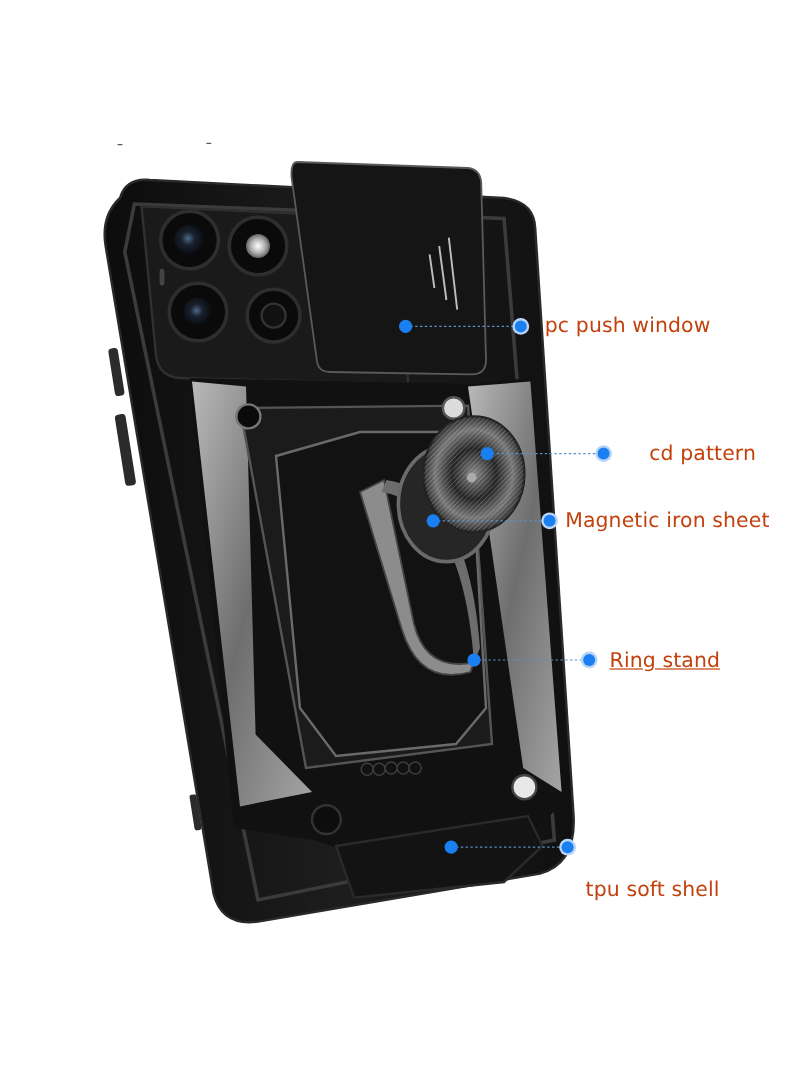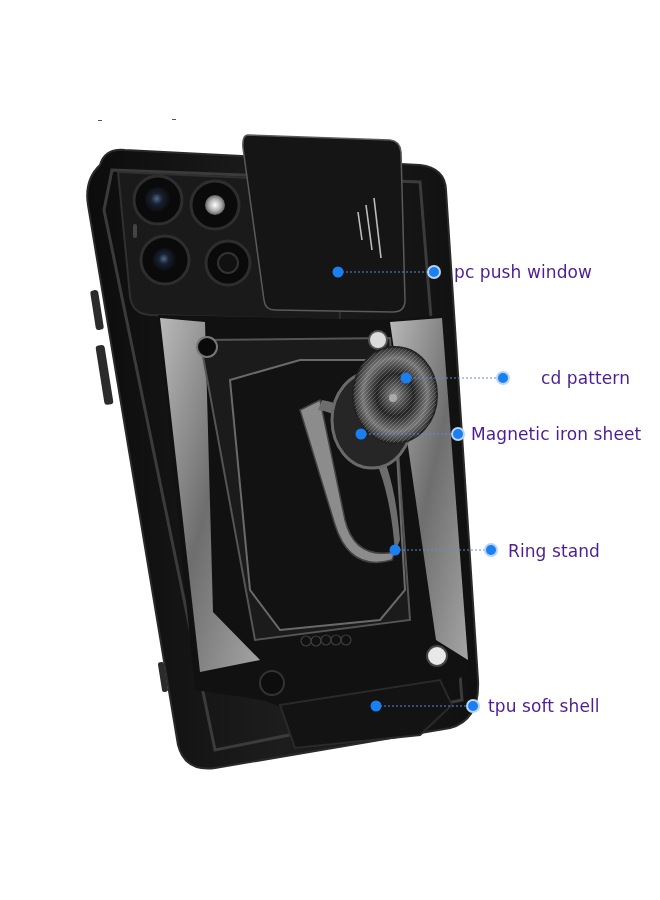--- a/index.html
+++ b/index.html
@@ -1,21 +1,21 @@
 <!DOCTYPE html>
 <html><head>
 <meta charset="utf-8">
 <style>
   html, body { margin:0; padding:0; background:#ffffff; }
   body { width:660px; height:900px; position:relative; overflow:hidden; font-family:"DejaVu Sans", sans-serif; }
   .stage { position:absolute; left:0; top:0; width:660px; height:900px; }
   svg.phone { position:absolute; left:0; top:0; }
   .callout-label {
     position:absolute; font-family:"DejaVu Sans", sans-serif; font-size:17px;
-    color:#4c1d95; white-space:nowrap; line-height:20px; letter-spacing:0.1px;
+    color:#c2410c; white-space:nowrap; line-height:20px; letter-spacing:0.1px;
   }
   .tick { position:absolute; width:4px; height:1px; background:#555; }
 </style>
 </head>
 <body>
 
 <div class="stage">
 
   <span class="tick" style="left:98px;top:120px;"></span>
   <span class="tick" style="left:172px;top:119px;"></span>
@@ -134,15 +134,15 @@
         <circle cx="491" cy="550" r="5" fill="#1a7ff0"></circle>
       <circle cx="376" cy="706" r="5.5" fill="#1a7ff0"></circle>
       <circle cx="473" cy="706" r="7" fill="#b8d4f6"></circle>
         <circle cx="473" cy="706" r="5" fill="#1a7ff0"></circle>
     </g>
   </svg>
 
   <span class="callout-label" style="left:454px;top:262px;">pc push window</span>
   <span class="callout-label" style="left:541px;top:368px;">cd pattern</span>
   <span class="callout-label" style="left:471px;top:424px;">Magnetic iron sheet</span>
-  <span class="callout-label" style="left:508px;top:541px;">Ring stand</span>
-  <span class="callout-label" style="left:488px;top:696px;">tpu soft shell</span>
+  <span class="callout-label" style="left:508px;top:541px;text-decoration:underline;">Ring stand</span>
+  <span class="callout-label" style="left:488px;top:732px;">tpu soft shell</span>
 </div>
 
 </body></html>

